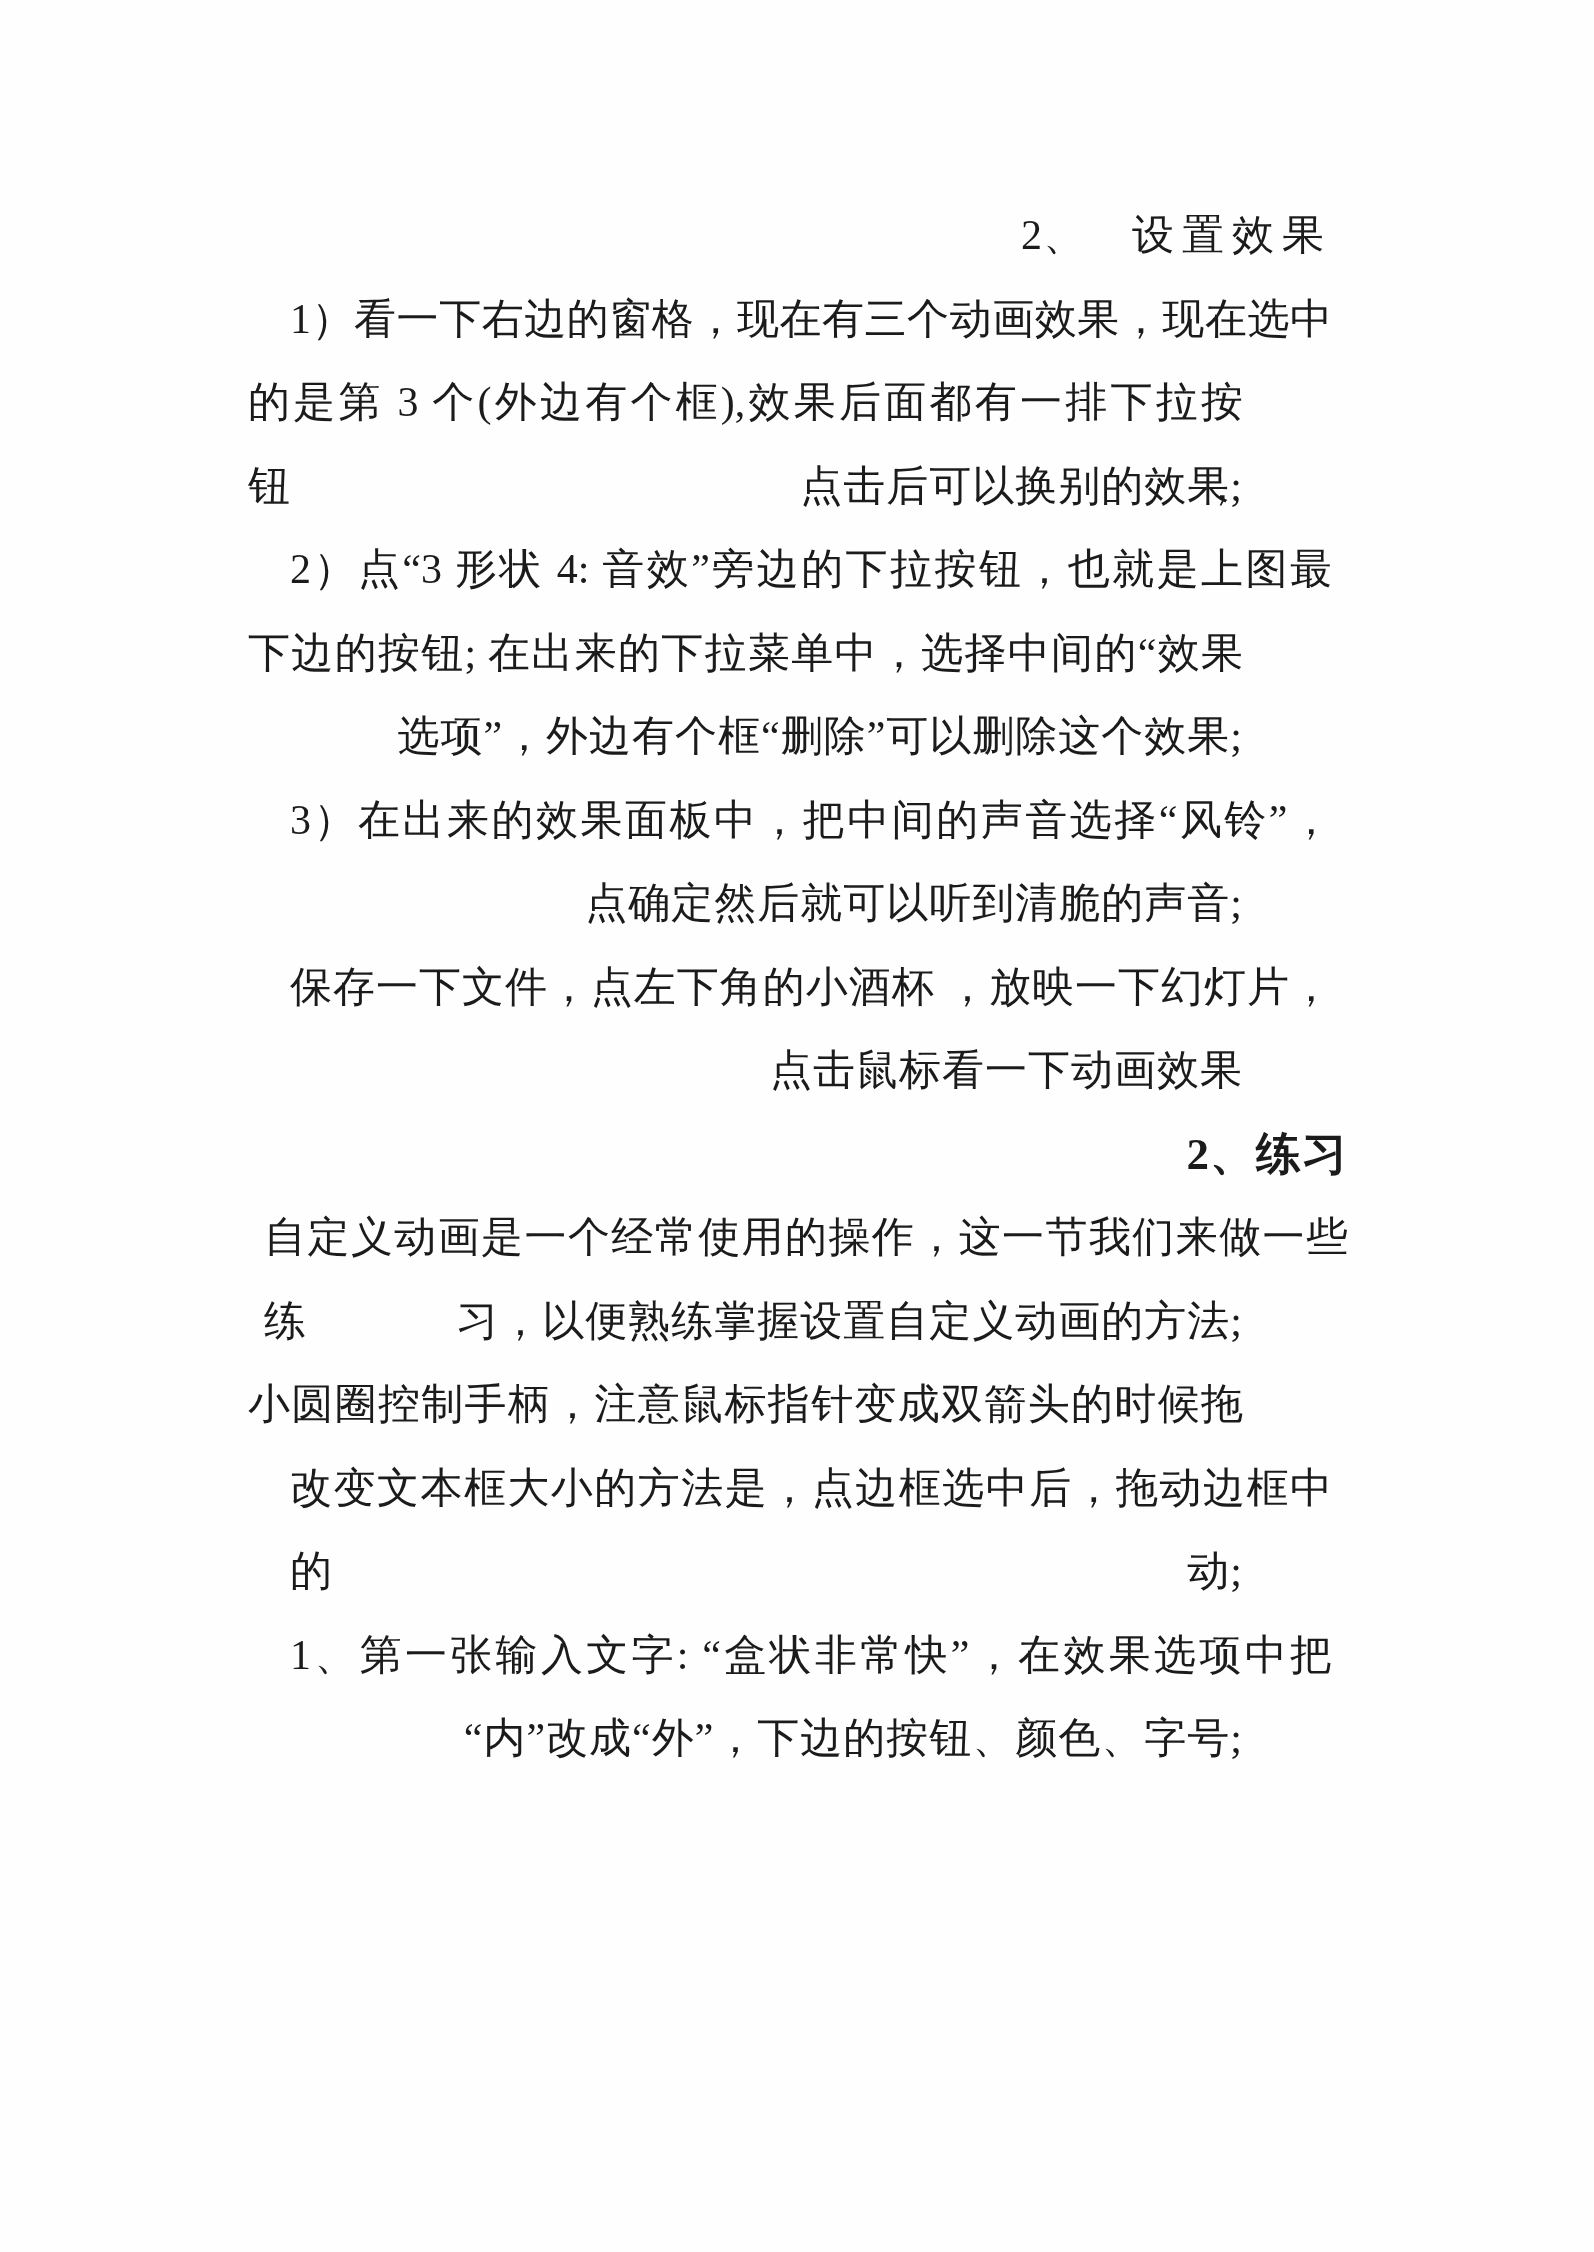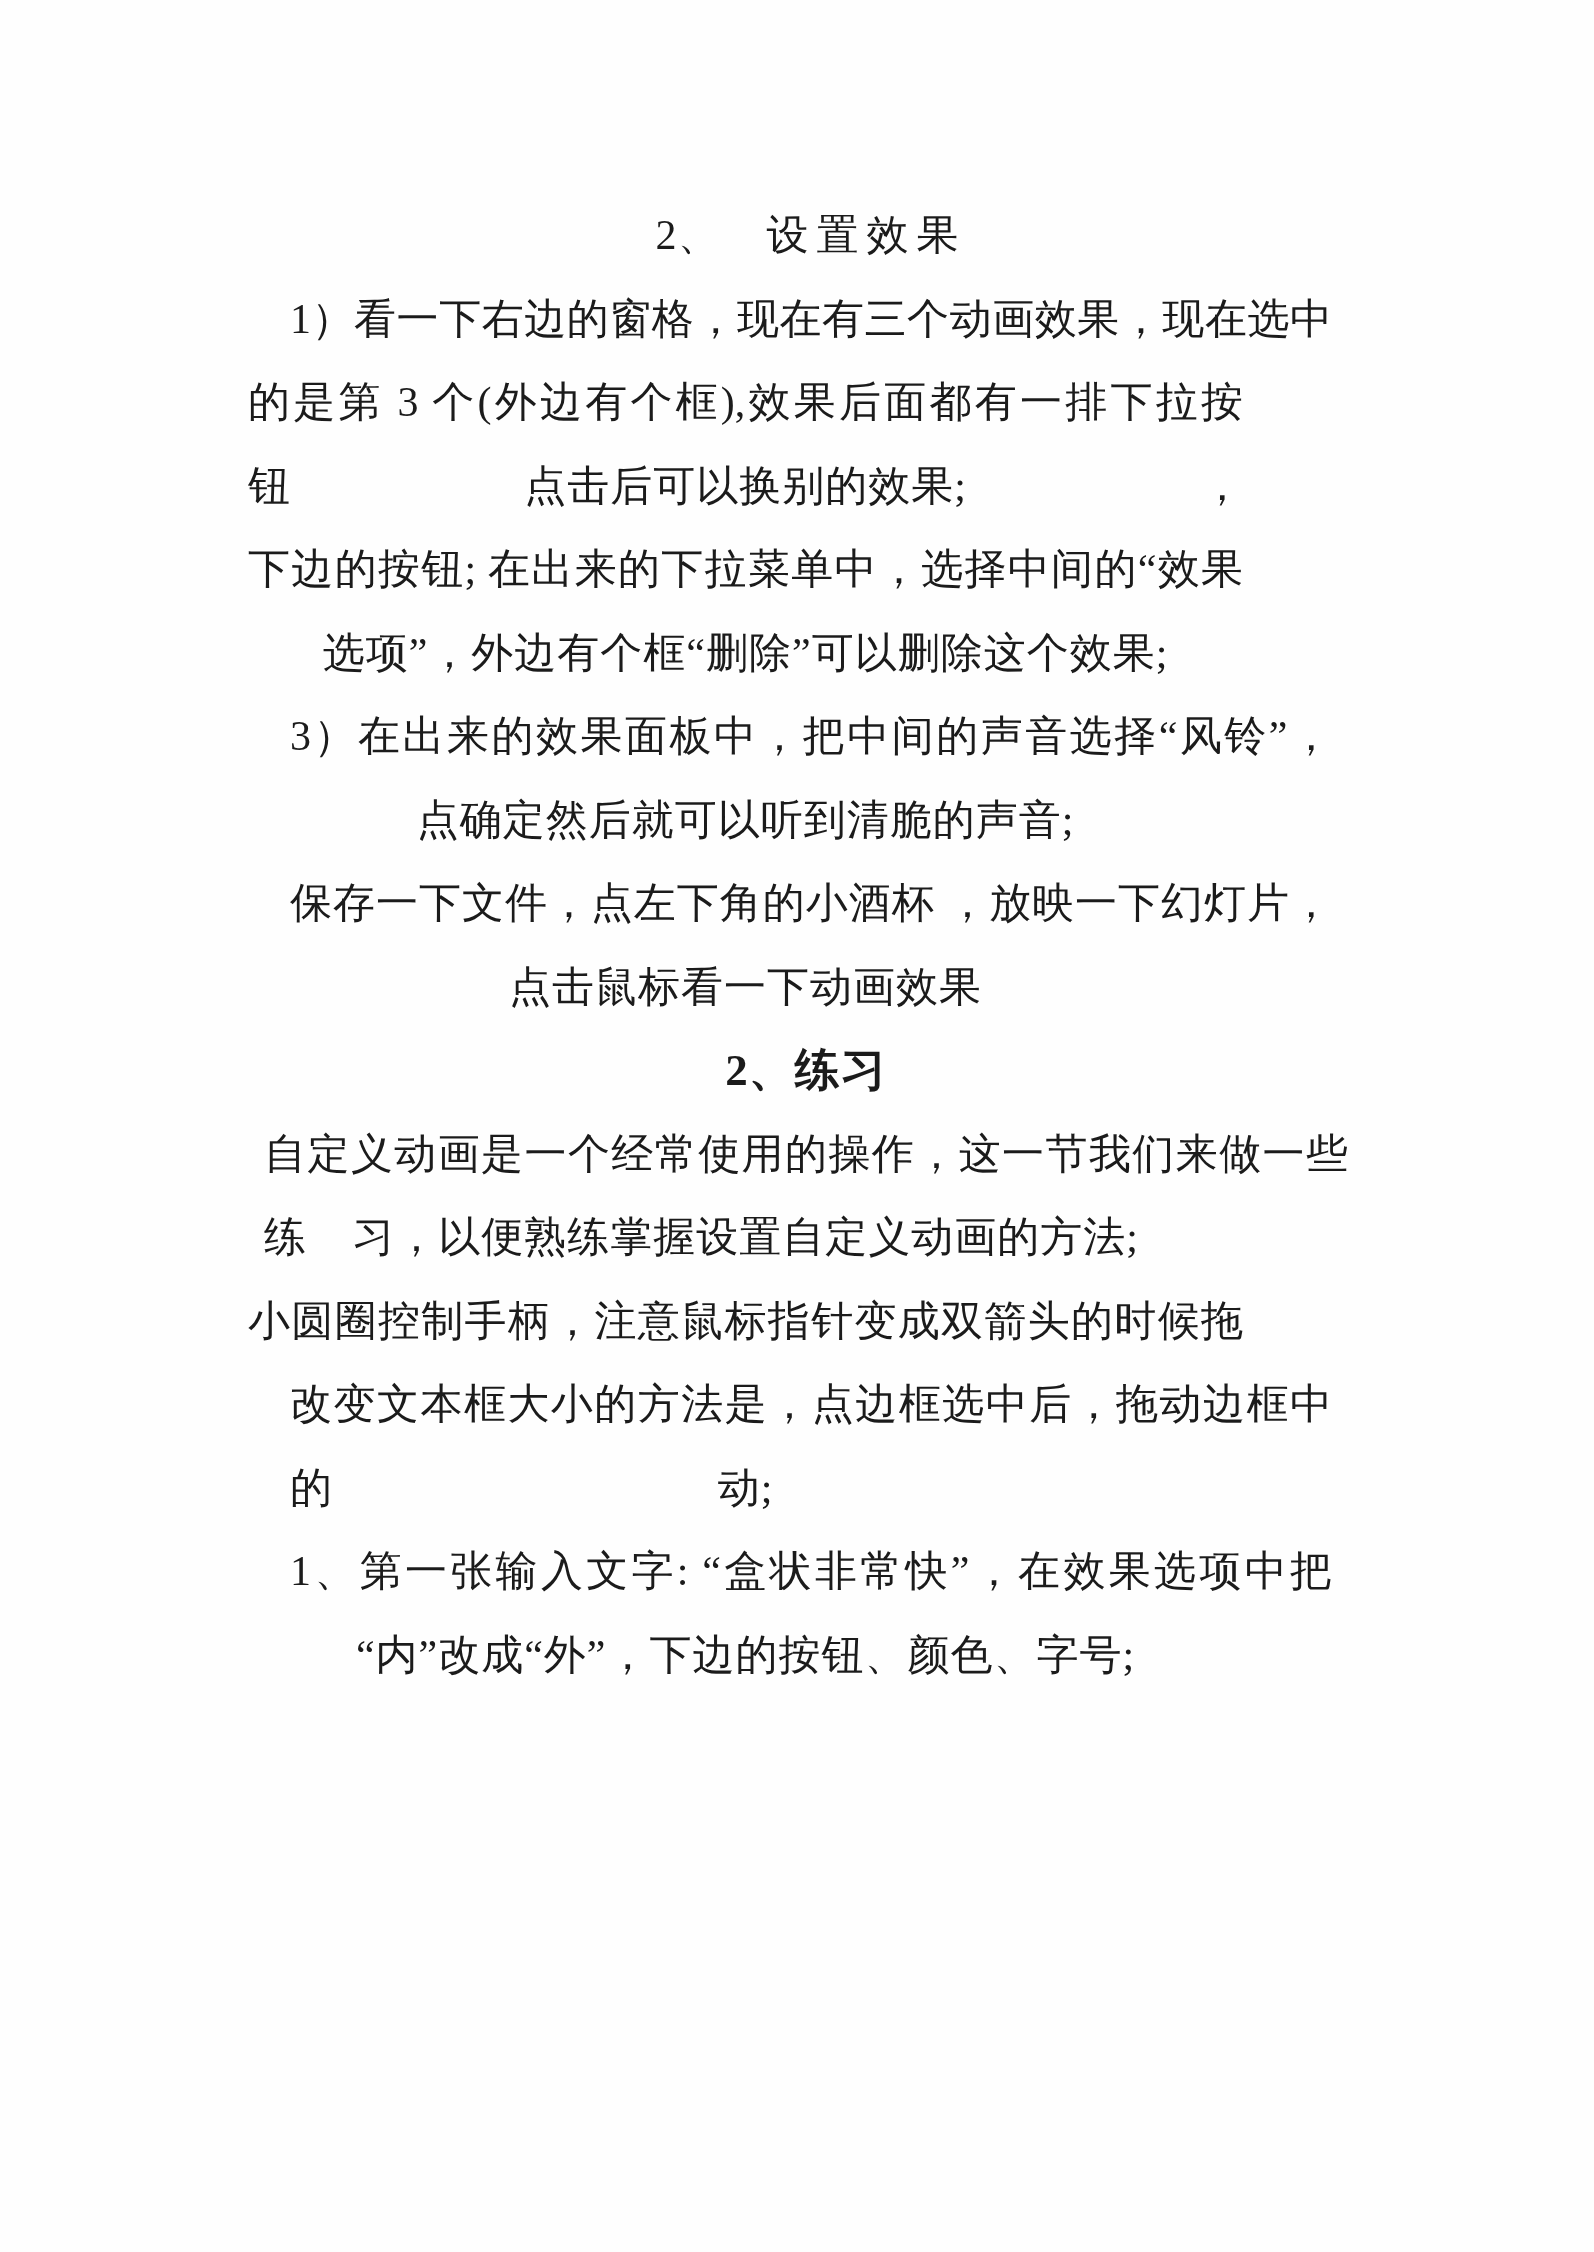--- a/index.html
+++ b/index.html
@@ -22,21 +22,21 @@
     left: 248px;
     top: 194px;
     width: 1084px;
   }
   .line {
     height: 83.5px;
     line-height: 83.5px;
     font-size: 42px;
     letter-spacing: 1px;
     white-space: nowrap;
-    text-align: center;
+    text-align: right;
   }
   
   .ind0 { margin-left: 16px;    width: 1084px; }
   .ind1 { margin-left: 42px; width: 1042px; }
   .ind2 { width: 995px;  }
   
   .justify {
     white-space: normal;
     text-align: justify;
     text-align-last: justify;
@@ -56,20 +56,21 @@
 <div class="page">
   <div class="content">
 
     <div class="line ind1">
       <span class="hnum">2、</span><span class="htitle">设置效果</span>
     </div>
 
     <div class="line ind1 justify">1）看一下右边的窗格，现在有三个动画效果，现在选中</div>
     <div class="line ind2 justify">的是第 3 个(外边有个框),效果后面都有一排下拉按钮，</div>
     <div class="line ind2">点击后可以换别的效果;</div>
+    <div class="line ind1 justify">2）点“3 形状 4: 音效”旁边的下拉按钮，也就是上图最</div>
     <div class="line ind2 justify">下边的按钮; 在出来的下拉菜单中，选择中间的“效果</div>
     <div class="line ind2">选项”，外边有个框“删除”可以删除这个效果;</div>
     <div class="line ind1 justify">3）在出来的效果面板中，把中间的声音选择“风铃”，</div>
     <div class="line ind2">点确定然后就可以听到清脆的声音;</div>
     <div class="line ind1 justify">保存一下文件，点左下角的小酒杯 ，放映一下幻灯片，</div>
     <div class="line ind2">点击鼠标看一下动画效果</div>
 
     <div class="line ind0 bold">2、练习</div>
 
     <div class="line ind0 justify">自定义动画是一个经常使用的操作，这一节我们来做一些练</div>

